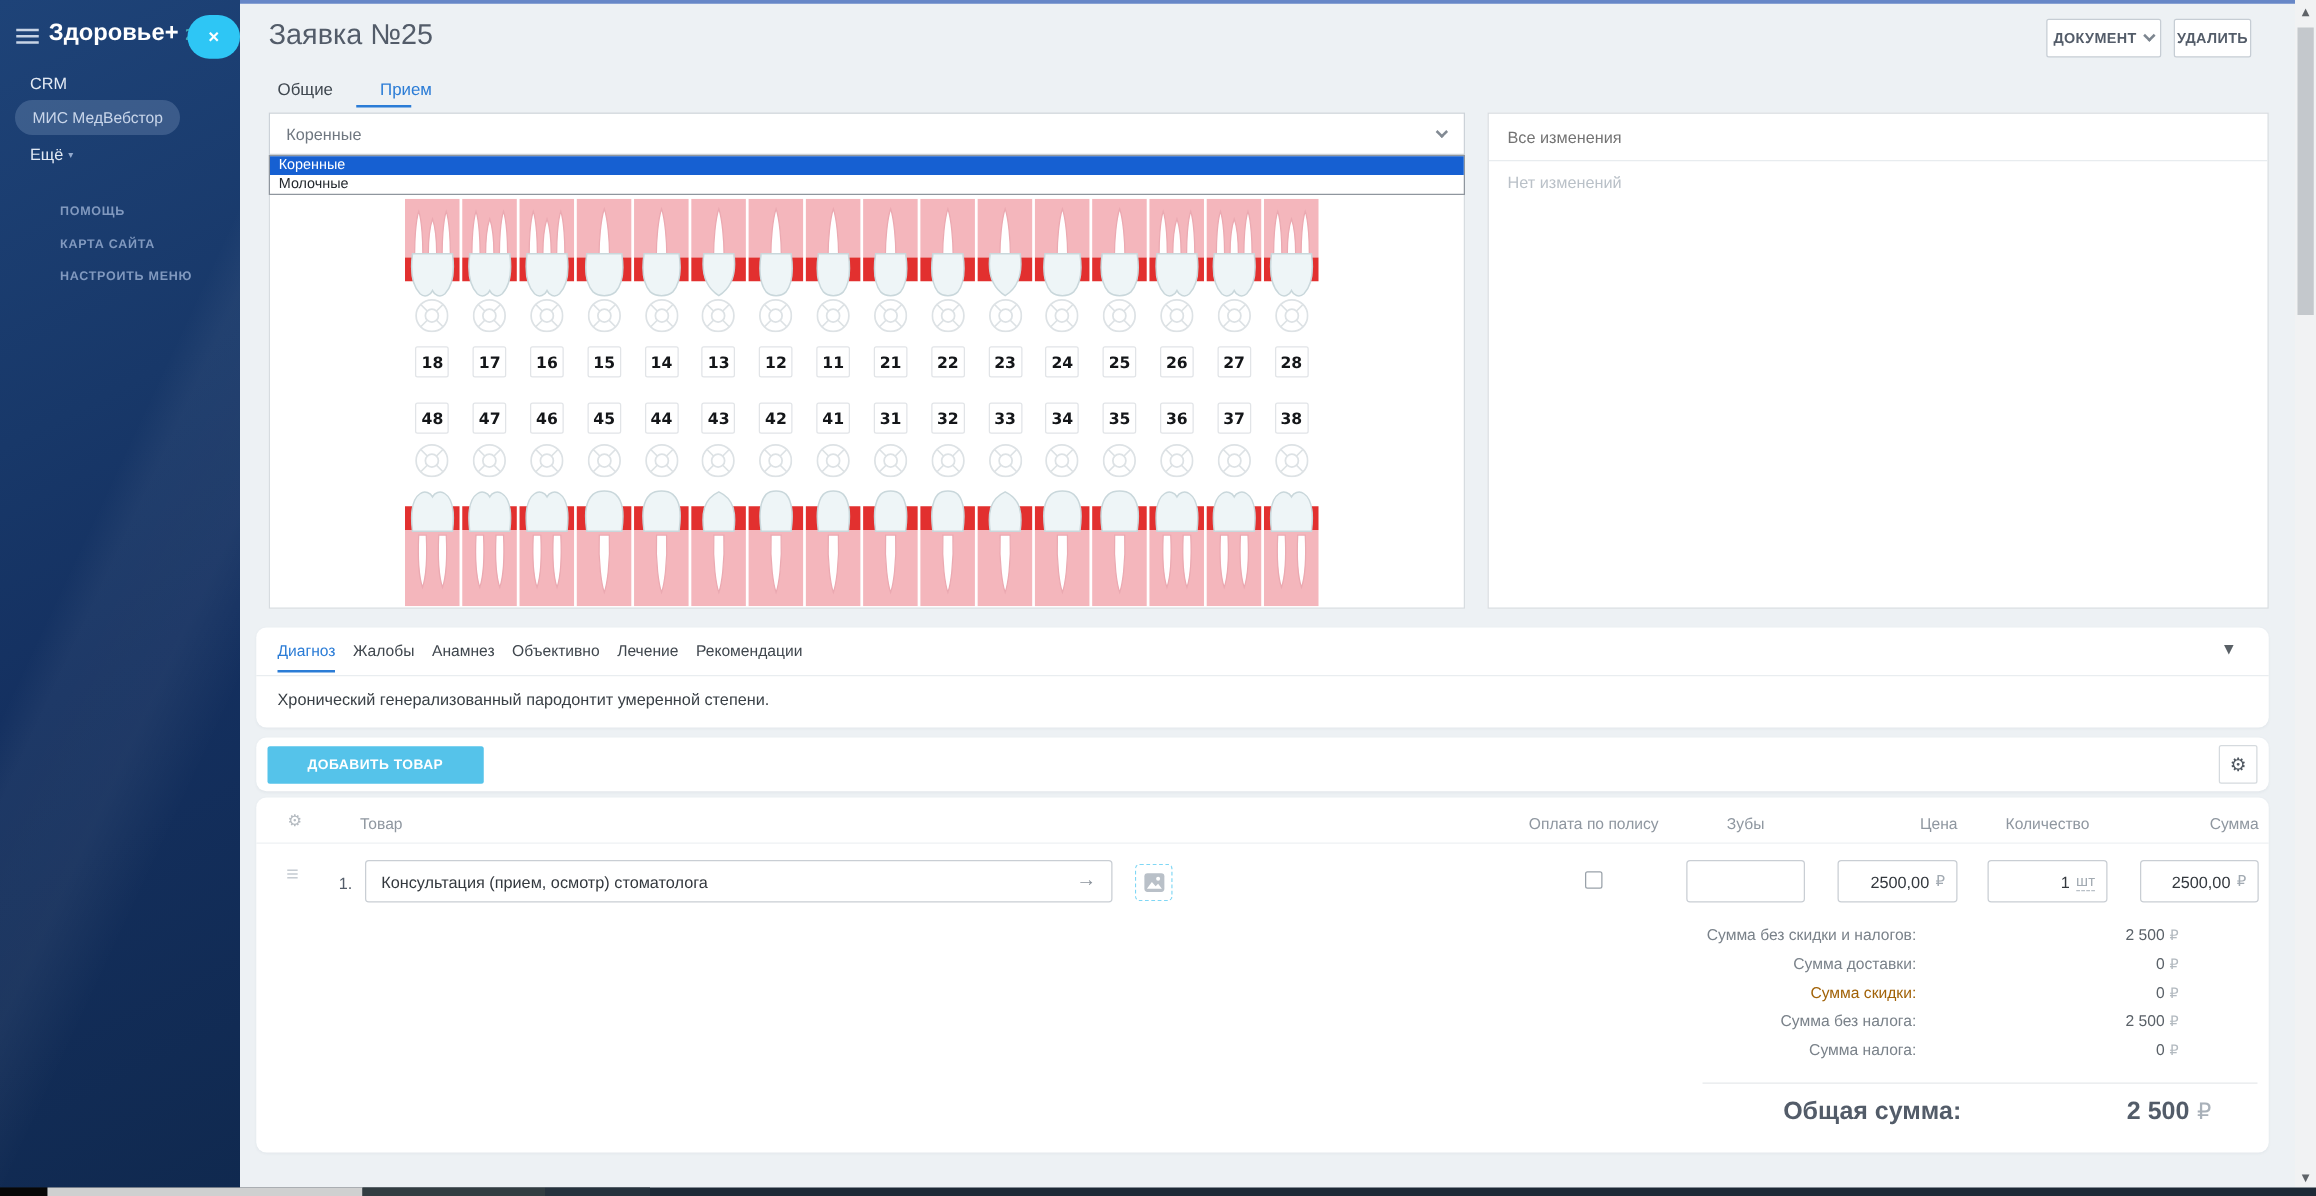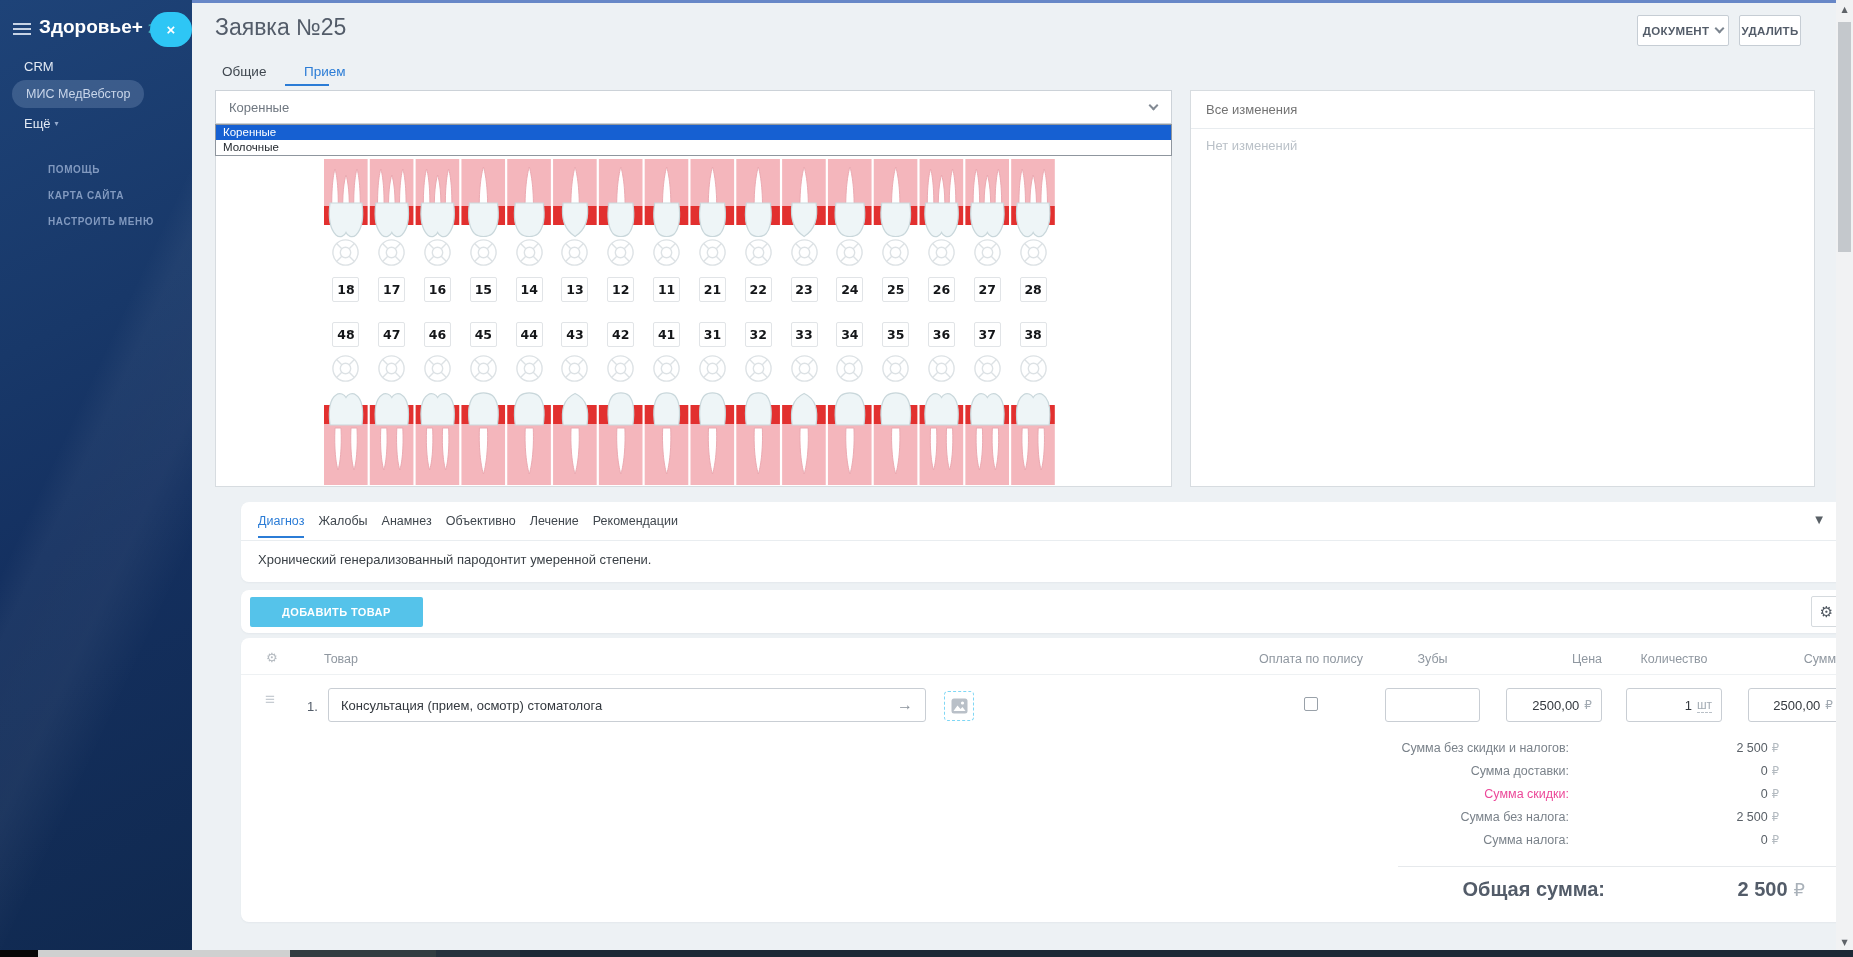--- a/index.html
+++ b/index.html
@@ -65,21 +65,21 @@
   .circ-row, .num-row { position:absolute; left:107px; width:733px; display:flex; }
   .circ-row.r1 { top:114px; } .circ-row.r2 { top:230px; }
   .num-row.r1 { top:152px; } .num-row.r2 { top:197px; }
   .circ-cell { width:45.8125px; display:flex; justify-content:center; }
   .num-cell { width:45.8125px; display:flex; justify-content:center; }
   .num-box { width:27px; height:25px; background:#fff; border:1px solid #e1e4e7; border-radius:2px;
     font-family:"DejaVu Sans", sans-serif; font-size:12.5px; font-weight:bold; color:#141619;
     display:flex; align-items:center; justify-content:center; cursor:pointer; }
 
   
-  .card { background:#fff; border-radius:8px; box-shadow:0 1px 2px rgba(60,70,90,.05);margin-left:36px; }
+  .card { background:#fff; border-radius:8px; box-shadow:0 1px 2px rgba(60,70,90,.05); }
   .rec-card { left:205px; top:502px; width:1610px; height:80px; }
   .rec-tabs { position:absolute; left:17px; top:12px; display:flex; gap:14px; font-size:12.5px; }
   .rec-tab { color:#40474e; cursor:pointer; padding-bottom:8px; }
   .rec-tab.active { color:#2b7cd6; border-bottom:2px solid #2b7cd6; }
   .rec-collapse { position:absolute; right:28px; top:12px; font-size:10px; color:#596066; cursor:pointer; font-family:"DejaVu Sans",sans-serif; }
   .rec-divider { position:absolute; left:0; top:38px; width:100%; height:1px; background:#e9edf0; }
   .rec-content { position:absolute; left:17px; top:50px; font-size:13px; color:#3a4046; }
 
   
   .add-card { left:205px; top:590px; width:1610px; height:43px; }
@@ -113,21 +113,21 @@
   .inp-teeth { left:1144px; width:95px; }
   .inp-price { left:1265px; width:96px; }
   .inp-qty { left:1385px; width:96px; }
   .inp-sum { left:1507px; width:95px; }
   .suffix { color:#a2aab2; font-size:12px; margin-left:5px; font-family:"DejaVu Sans",sans-serif; }
   .suffix.unit { font-family:"Liberation Sans",sans-serif; border-bottom:1px dashed #b9c0c7; cursor:pointer; }
 
   .totals { position:absolute; right:46px; top:103px; width:700px; }
   .tot-row { display:flex; align-items:baseline; height:23px; font-size:12.5px; }
   .tot-label { color:#7a828a; width:464px; text-align:right; }
-  .tot-label.olive { color:#ec4899; cursor:pointer; }
+  .tot-label.olive { color:#a16207; cursor:pointer; }
   .tot-value { color:#5a6168; width:210px; text-align:right; }
   .tot-rub { color:#b3bac0; font-size:11.5px; margin-left:4px; font-family:"DejaVu Sans",sans-serif; }
   .tot-divider { position:absolute; left:1157px; top:228px; width:444px; height:1px; background:#e6e9ec; }
   .grand { position:absolute; top:240px; right:46px; display:flex; align-items:baseline; }
   .grand-label { font-size:20px; font-weight:bold; color:#535c69; width:470px; text-align:right; }
   .grand-value { font-size:20px; font-weight:bold; color:#535c69; width:200px; text-align:right; }
   .grand-rub { font-size:18px; font-weight:normal; color:#a9b1b9; margin-left:6px; font-family:"DejaVu Sans",sans-serif; }
 
   
   .scrollbar { left:1836px; top:0; width:17px; height:957px; background:#f1f2f3; }

